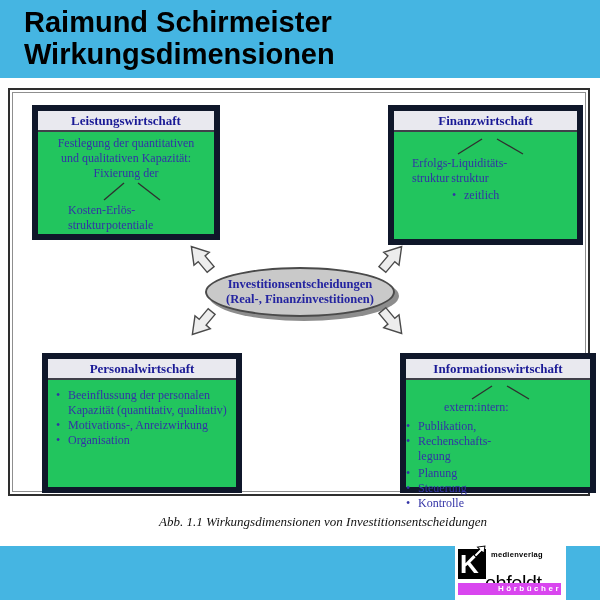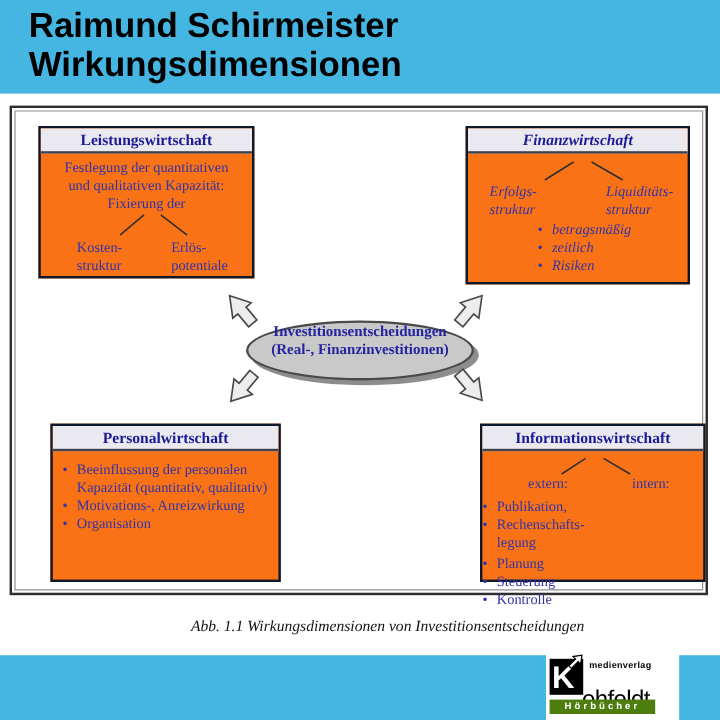--- a/index.html
+++ b/index.html
@@ -17,54 +17,54 @@
     font-size:29px;line-height:32px;color:#000000;letter-spacing:0px;
   }
   
   .frame{
     position:absolute;left:8px;top:88px;width:578px;height:404px;
     background:#ffffff;border:2px solid #2e2e2e;
     box-shadow: inset 0 0 0 2px #ffffff, inset 0 0 0 3px #8f8f8f;
   }
   
   .cbox{
-    position:absolute;background:#f97316;border:2px solid #0f172a;
+    position:absolute;background:#22c55e;border:6px solid #0f172a;
     color:#3333a6;font-size:12px;line-height:15px;
   }
   .cbox .cbox-head{
     background:#e9e9ef;border-bottom:2px solid #40404a;
     text-align:center;font-weight:bold;font-size:13px;line-height:17px;
     color:#1a1a96;padding:1px 0;
   }
   .box-tl{left:32px;top:105px;width:176px;height:123px;}
-  .box-tr{left:388px;top:105px;width:183px;height:128px;font-style:italic;}
+  .box-tr{left:388px;top:105px;width:183px;height:128px;}
   .box-bl{left:42px;top:353px;width:188px;height:128px;}
   .box-br{left:388px;top:353px;width:184px;height:128px;margin-left:12px;}
   .centered-lines{text-align:center;margin-top:4px;}
   .connector{display:block;margin:0 auto;}
   .connector line{stroke:#2f2f2f;stroke-width:1.3;}
-  .label-row{display:flex;justify-content:space-between;}
+  .label-row{display:flex;}
   .label-row .lbl{text-align:left;}
   .box-tl .label-row{padding:0 20px 11px 30px;margin-top:1px;}
   .box-tr .label-row{padding:0 12px 0 18px;margin-top:0;}
   .box-br .label-row{padding:0 28px 0 38px;margin-top:0;}
   ul.blist{list-style:none;margin:2px 0 0 0;padding:0;}
   ul.blist li{position:relative;padding-left:12px;margin:0;}
   ul.blist li::before{content:"\2022";position:absolute;left:0;top:0;color:#3333a6;}
   .box-tr ul.blist{margin-left:58px;margin-top:2px;}
   .box-bl ul.blist{margin-left:8px;margin-top:8px;padding-right:4px;}
   .twocol{display:flex;margin-top:2px;flex-direction:column;}
   .col-left{width:94px;margin-left:8px;}
   .col-right{width:76px;}
   
   .ellipse{
     position:absolute;left:205px;top:267px;width:186px;height:46px;
     background:#c9c9c9;border:2px solid #4a4a4a;border-radius:50%;
     box-shadow:4px 4px 0 0 #8d8d8d;
-    display:flex;flex-direction:column;justify-content:flex-start;align-items:center;
+    display:flex;flex-direction:column;justify-content:center;align-items:center;
     font-weight:bold;font-size:12.5px;line-height:15px;color:#2424a0;text-align:center;
   }
   
   .arrows{position:absolute;left:170px;top:233px;}
   .arrows polygon{fill:#ededed;stroke:#4a4a4a;stroke-width:1.4;}
   
   .caption{
     position:absolute;left:0;top:514px;width:600px;text-align:center;
     font-style:italic;font-size:13px;color:#111111;padding-left:23px;
   }
@@ -81,23 +81,23 @@
     position:absolute;left:2px;top:1px;color:#ffffff;font-weight:bold;font-size:26px;line-height:28px;
   }
   .logo .k-arrow{position:absolute;left:14px;top:-3px;}
   .logo .mediaverlag{
     position:absolute;left:36px;top:7px;font-size:7.5px;font-weight:bold;letter-spacing:0.3px;
   }
   .logo .rest{
     position:absolute;left:30px;top:28px;font-size:20px;line-height:24px;letter-spacing:-0.5px;
   }
   .logo .hbar{
-    position:absolute;left:3px;top:40px;width:88px;height:12px;background:#4d7c0f;
+    position:absolute;left:3px;top:40px;width:103px;height:12px;background:#d946ef;
     color:#ffffff;font-size:8px;font-weight:bold;letter-spacing:2.5px;
-    text-align:center;line-height:12px;
+    text-align:right;line-height:12px;
   }
 </style>
 </head>
 <body>
 
 <div class="band-top">
   <div class="title">
     <div>Raimund Schirmeister</div>
     <div>Wirkungsdimensionen</div>
   </div>
@@ -138,23 +138,21 @@
     <div class="lbl">
       <div>Erfolgs-</div>
       <div>struktur</div>
     </div>
     <div class="lbl">
       <div>Liquiditäts-</div>
       <div>struktur</div>
     </div>
   </div>
   <ul class="blist">
-    <li>betragsmäßig</li>
     <li>zeitlich</li>
-    <li>Risiken</li>
   </ul>
 </div>
 
 <div class="ellipse">
   <div>Investitionsentscheidungen</div>
   <div>(Real-, Finanzinvestitionen)</div>
 </div>
 
 <svg class="arrows" width="260" height="120" viewBox="0 0 260 120">
   <g transform="translate(31,25) rotate(-40)">

